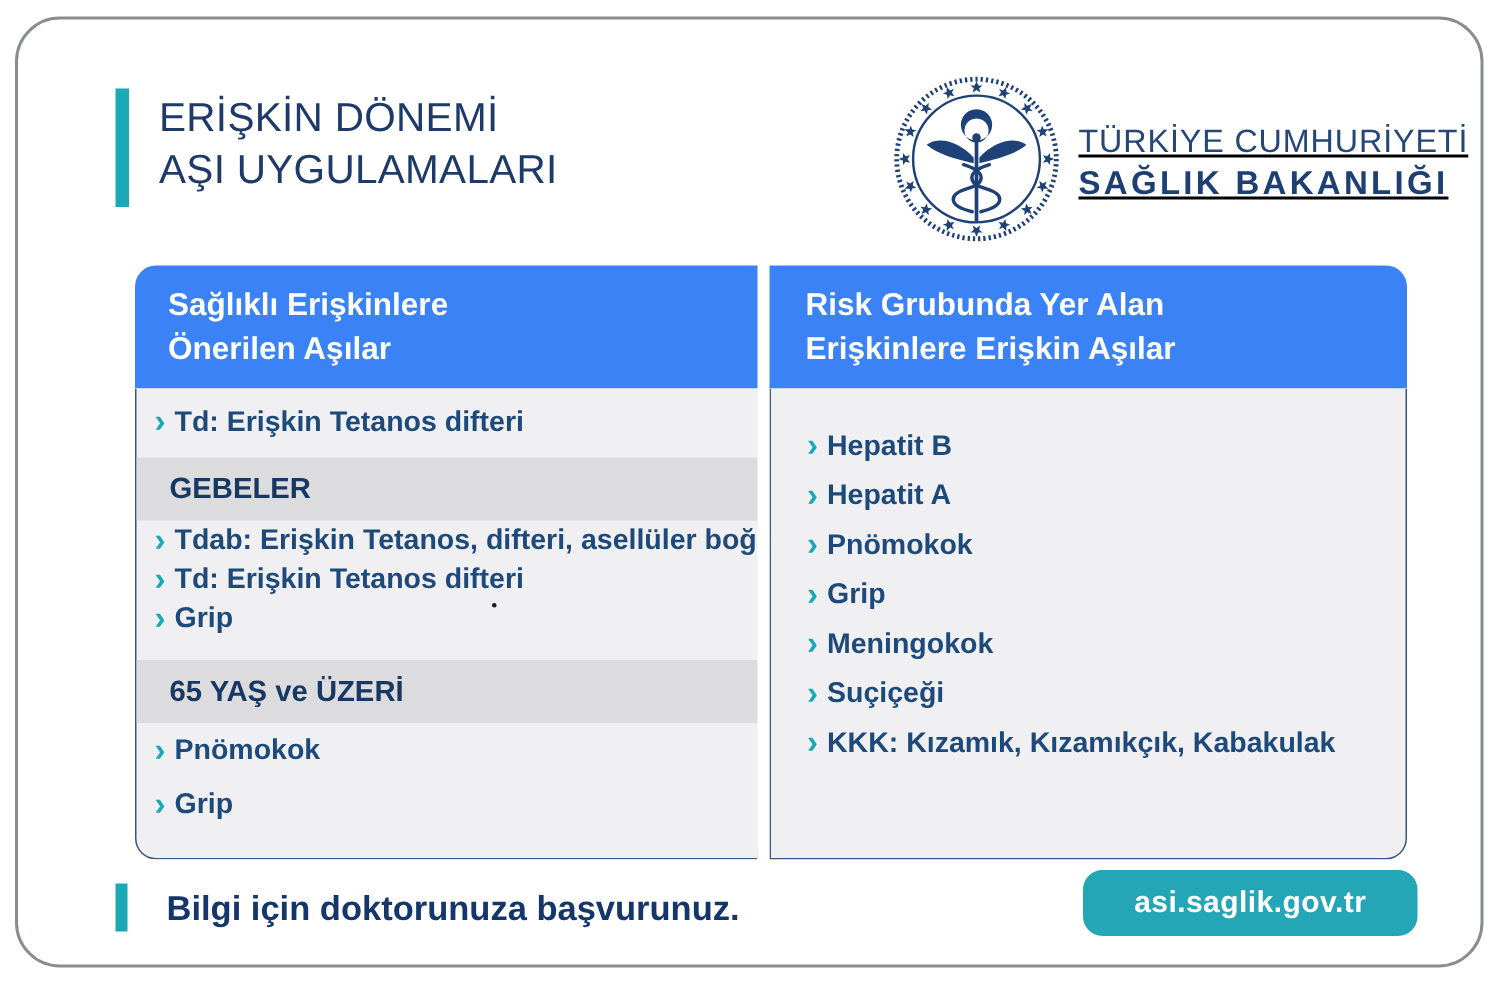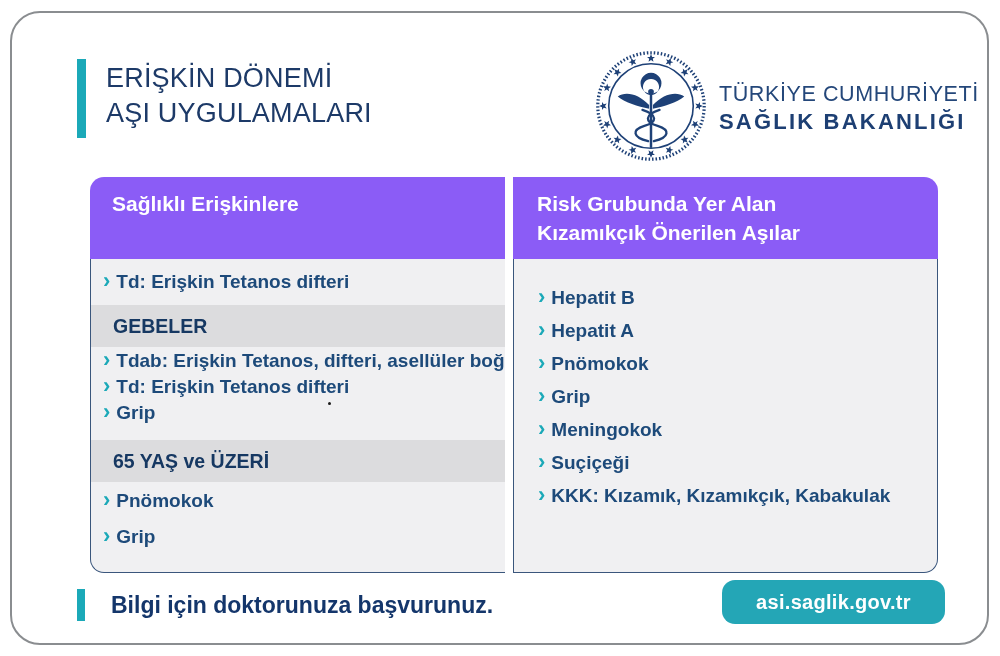--- a/index.html
+++ b/index.html
@@ -13,28 +13,28 @@
 
   
   .title-block { position:absolute; left:65px; top:46px; display:flex; }
   .accent-bar { width:9px; height:79px; background:#1ba9b8; }
   .title-text { margin-left:20px; color:#1d3a68; font-weight:normal; font-size:27px;
     line-height:35px; letter-spacing:0.2px; padding-top:2px; }
 
   
   .logo-block { position:absolute; left:582px; top:36px; display:flex; align-items:center; }
   .emblem { width:114px; height:114px; }
-  .ministry-name { margin-left:11px; padding-top:4px; }
+  .ministry-name { margin-left:11px; padding-top:4px;text-decoration:underline; }
   .ministry-line1 { color:#24477a; font-size:21.5px; letter-spacing:0.6px; font-weight:400; }
   .ministry-line2 { color:#1d3f73; font-size:22px; font-weight:bold; letter-spacing:2.2px; margin-top:2px; }
 
   
   .vtable { position:absolute; left:78px; top:164px; width:848px;
     display:grid; grid-template-columns:415px 8px 425px; grid-template-rows:82px 314px; }
-  .hdr { background:#8b5cf6; color:#ffffff; font-weight:bold; font-size:21px;
+  .hdr { background:#3b82f6; color:#ffffff; font-weight:bold; font-size:21px;
     line-height:29px; padding:12px 0 0 22px; }
   .hdr-left  { grid-column:1; grid-row:1; border-radius:14px 0 0 0; }
   .hdr-right { grid-column:3; grid-row:1; border-radius:0 14px 0 0; padding-left:24px; }
   .hdr-gap { grid-column:2; grid-row:1 / span 2; background:transparent; }
   .body-left { grid-column:1; grid-row:2; background:#f0f0f2;
     border-left:1px solid #3a567c; border-bottom:1px solid #3a567c;
     border-radius:0 0 0 14px; display:flex; flex-direction:column; overflow:hidden; }
   .body-right { grid-column:3; grid-row:2; background:#f0f0f2;
     border-left:1px solid #3a567c; border-right:1px solid #3a567c; border-bottom:1px solid #3a567c;
     border-radius:0 0 14px 0; padding:22px 0 0 24px; overflow:hidden; }
@@ -117,25 +117,26 @@
       </svg>
       <div class="ministry-name">
         <div class="ministry-line1">TÜRKİYE CUMHURİYETİ</div>
         <div class="ministry-line2">SAĞLIK BAKANLIĞI</div>
       </div>
     </div>
 
     <div class="vtable">
       <div class="hdr hdr-left">
         <div>Sağlıklı Erişkinlere</div>
+        <div>Önerilen Aşılar</div>
       </div>
       <div class="hdr-gap"></div>
       <div class="hdr hdr-right">
         <div>Risk Grubunda Yer Alan</div>
-        <div>Kızamıkçık Önerilen Aşılar</div>
+        <div>Erişkinlere Erişkin Aşılar</div>
       </div>
 
       <div class="body-left">
         <div class="vitem r-h46">
           <span class="chev">›</span>
           <span>Td: Erişkin Tetanos difteri</span>
         </div>
         <div class="band r-h42">GEBELER</div>
         <div class="vitem r-h27">
           <span class="chev">›</span>

